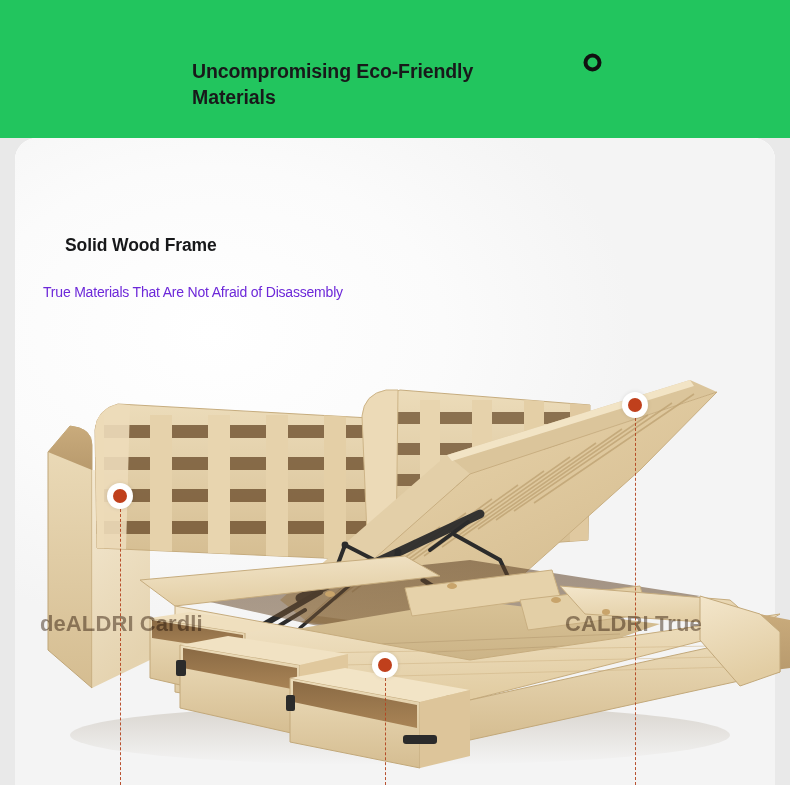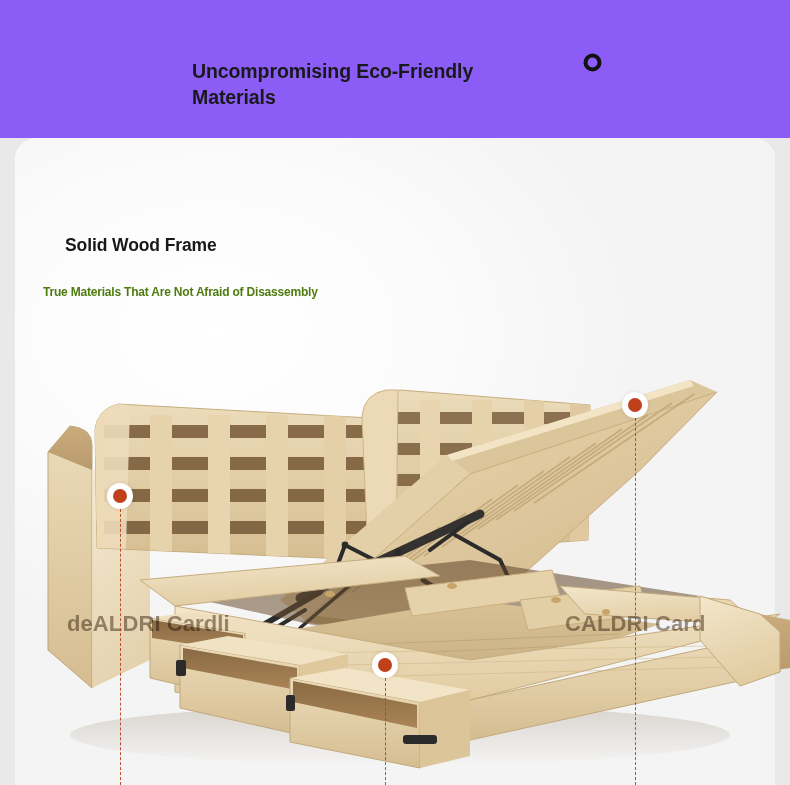--- a/index.html
+++ b/index.html
@@ -7,21 +7,21 @@
     width:790px;height:785px;
     background:#e9e9e9;
     font-family:"Liberation Sans",sans-serif;
     overflow:hidden;position:relative;
   }
   .page{position:absolute;inset:0;}
 
   
   .header{
     position:absolute;left:0;top:0;width:790px;height:138px;
-    background:#8b5cf6;
+    background:#22c55e;
   }
   .headline{
     position:absolute;left:192px;top:58px;width:360px;
     font-size:19.5px;font-weight:bold;color:#18191a;
     line-height:26px;letter-spacing:-0.1px;
   }
   .ring-icon{
     position:absolute;left:582px;top:52px;width:21px;height:21px;
   }
 
@@ -40,40 +40,40 @@
       linear-gradient(180deg,#fdfdfd 0%,#f6f6f6 100%);
   }
   .subtitle{
     position:absolute;left:51px;top:235px;
     font-size:17.5px;font-weight:bold;color:#17181a;
     letter-spacing:-0.1px;
     margin-left:14px;
   }
   .tagline{
     position:absolute;left:43px;top:281px;width:340px;
-    font-size:12px;font-weight:700;color:#4d7c0f;
+    font-size:14px;font-weight:400;color:#6d28d9;
     line-height:22px;letter-spacing:-0.2px;
   }
 
   
   .stage{
     position:absolute;left:0;top:0;width:790px;height:785px;
     pointer-events:none;
   }
   .bed-svg{position:absolute;left:0;top:0;}
 
   
   .wm{
     position:absolute;
     font-size:22px;font-weight:bold;
     color:rgba(72,52,34,0.52);
     white-space:nowrap;letter-spacing:0.1px;
     mix-blend-mode:multiply;
   }
-  .wm1{left:40px;top:611px;margin-left:27px;}
+  .wm1{left:40px;top:611px;}
   .wm2{left:315px;top:611px;}
   .wm3{left:565px;top:611px;}
 
   
   .dash{
     position:absolute;width:0;
     border-left:1.4px dashed #b4441f;
     opacity:.92;
   }
   .dot{
@@ -301,21 +301,21 @@
       <g>
         <ellipse cx="330" cy="594" rx="5" ry="3" fill="#c8a46b"></ellipse>
         <ellipse cx="452" cy="586" rx="5" ry="3" fill="#c8a46b"></ellipse>
         <ellipse cx="556" cy="600" rx="5" ry="3" fill="#c8a46b"></ellipse>
         <ellipse cx="606" cy="612" rx="4" ry="3" fill="#c8a46b"></ellipse>
       </g>
     </svg>
   </div>
 
   <div class="wm wm1">deALDRI Cardli</div>
-  <div class="wm wm3">CALDRI Card</div>
+  <div class="wm wm3">CALDRI True</div>
 
   <div id="markers">
       <div class="dash" style="left: 120px; top: 509px; height: 276px;"></div>
       <div class="dot" style="left: 107px; top: 483px;"></div>
       <div class="dash" style="left: 635px; top: 418px; height: 367px;"></div>
       <div class="dot" style="left: 622px; top: 392px;"></div>
       <div class="dash" style="left: 385px; top: 678px; height: 107px;"></div>
       <div class="dot" style="left: 372px; top: 652px;"></div>
     </div>
 

